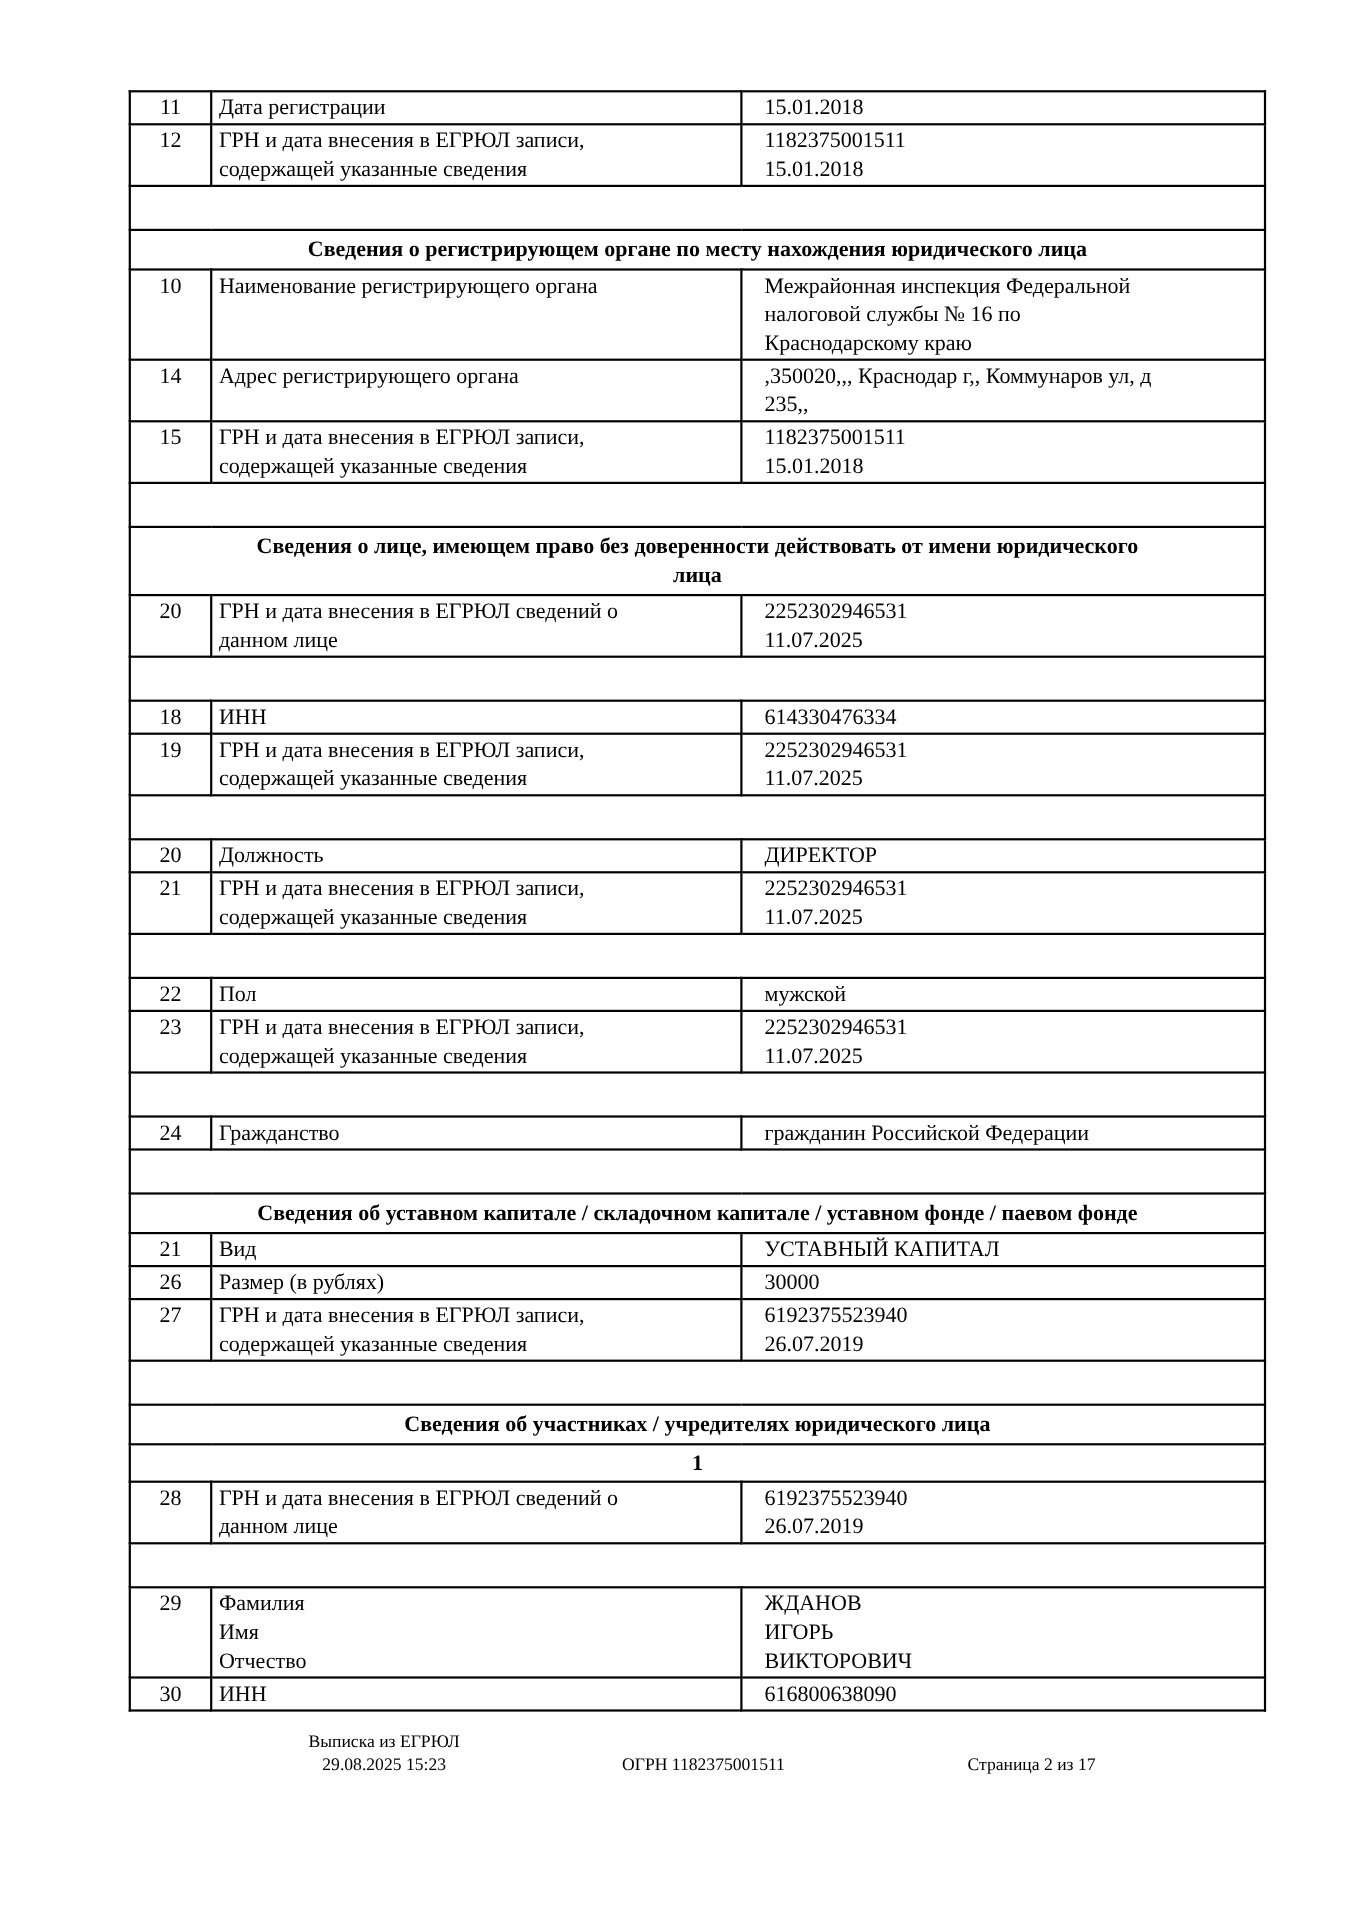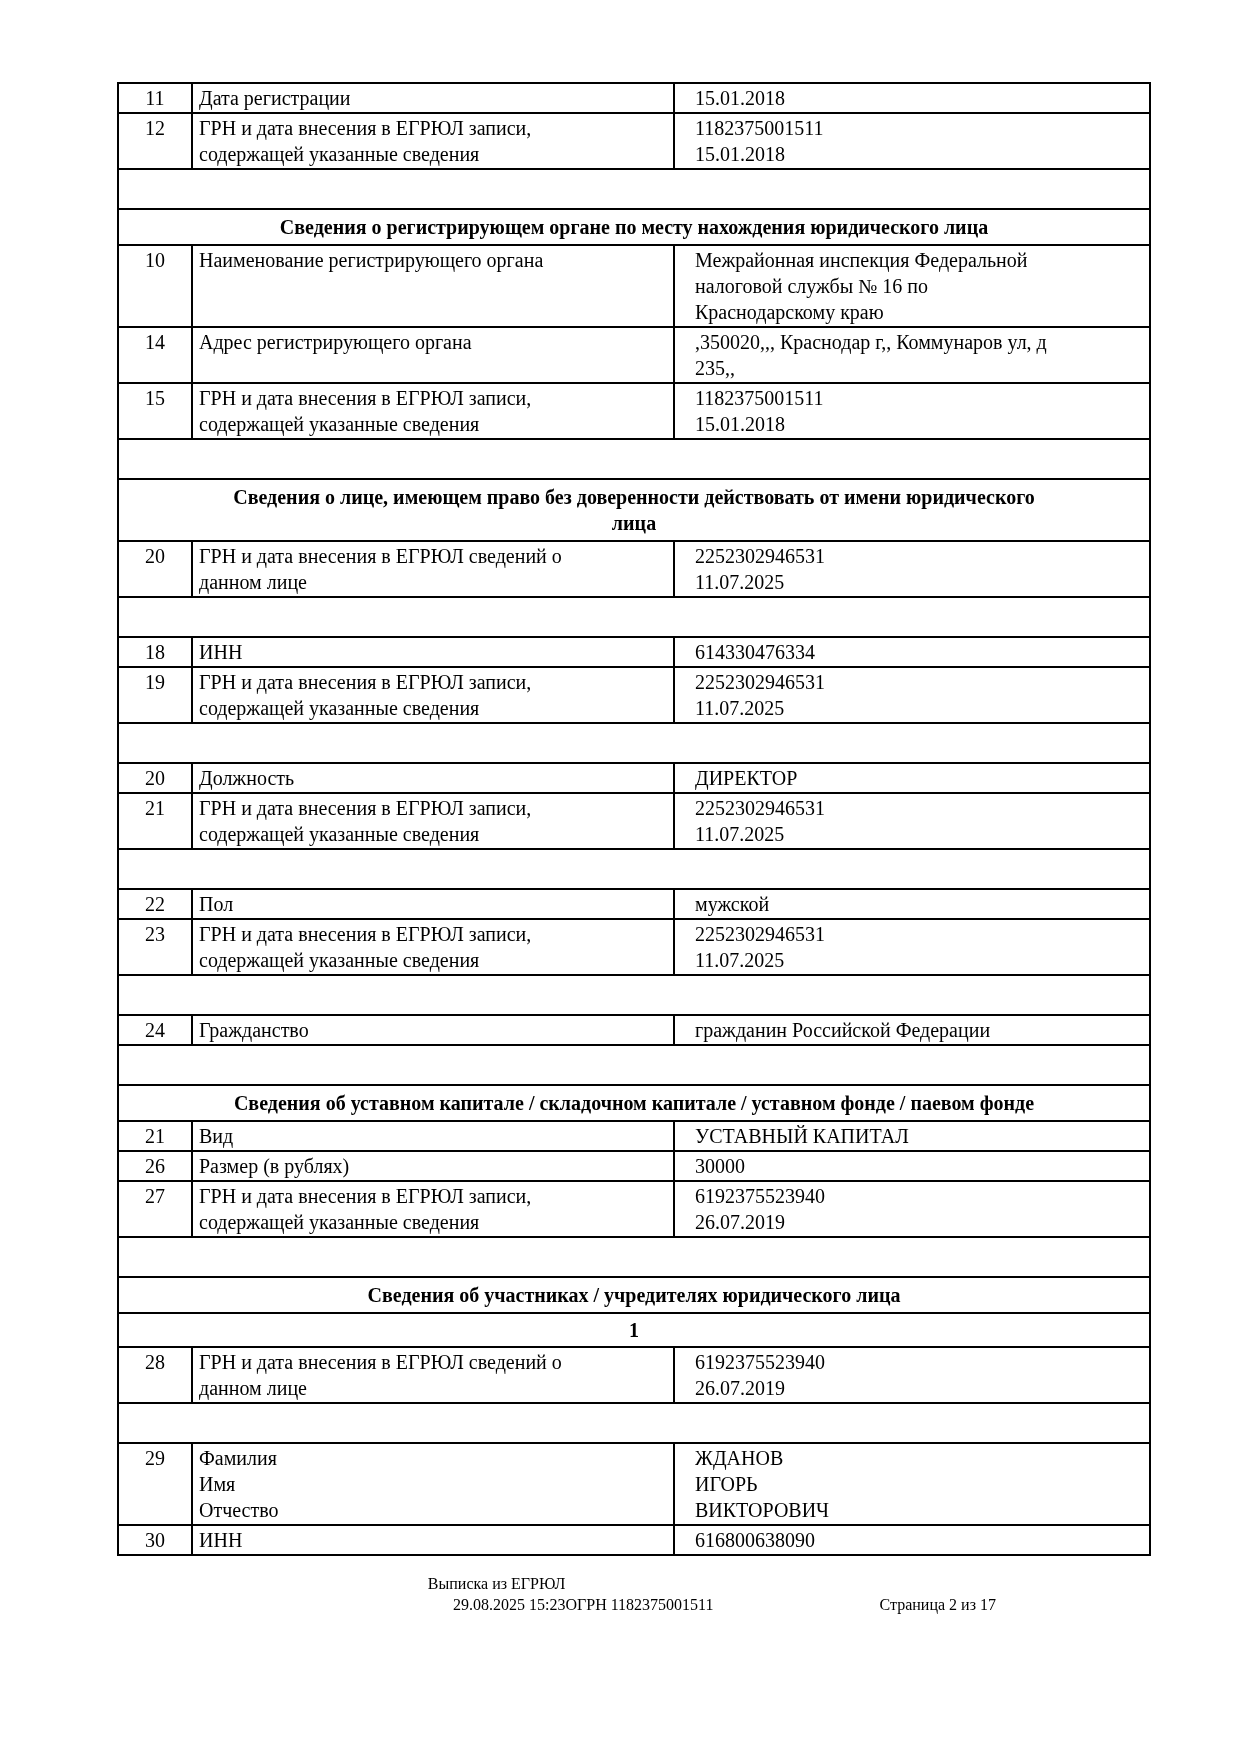--- a/index.html
+++ b/index.html
@@ -65,21 +65,21 @@
   }
   .footer {
     width: 1045px;
     margin-top: 17px;
     display: grid;
     grid-template-columns: 1fr auto 1fr;
     align-items: end;
     font-size: 16px;
     line-height: 21px;
   }
-  .f-left { text-align: right; margin-left: 16px; }
+  .f-left { text-align: center; margin-left: 16px; }
   .f-center { }
   .f-right { text-align: center; }
 </style>
 </head>
 <body>
 
 <div class="page">
 
   <table class="doc">
     <colgroup>

